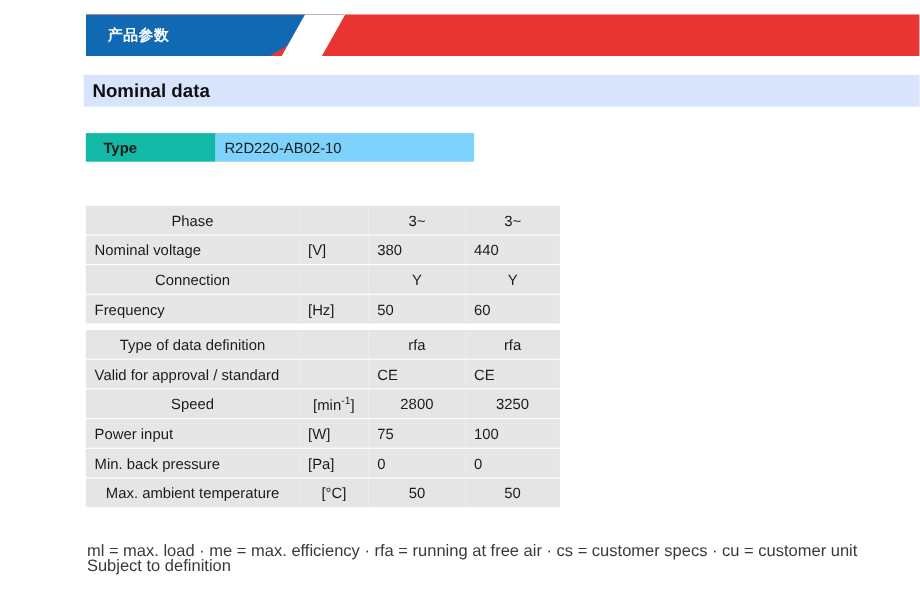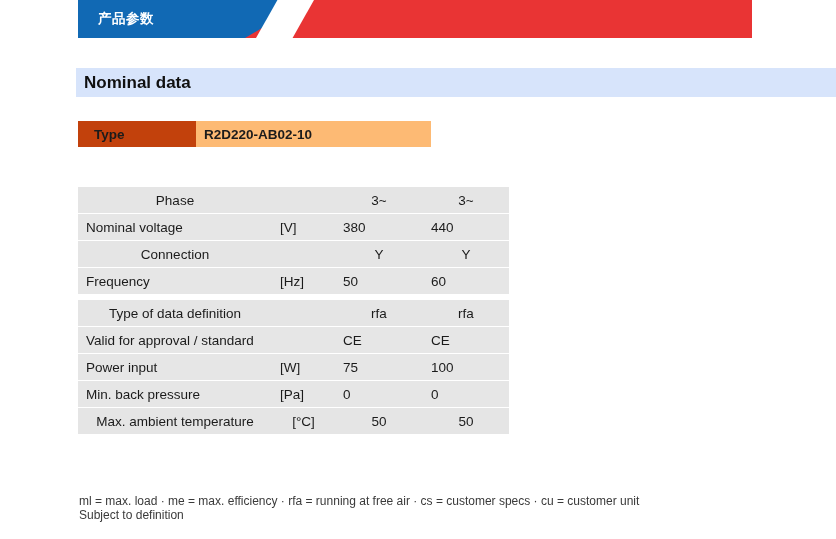--- a/index.html
+++ b/index.html
@@ -12,22 +12,22 @@
     background: #ffffff;
     font-family: "Liberation Sans", sans-serif;
     position: relative;
     overflow: hidden;
   }
 
   
   .banner {
     position: absolute;
     left: 78px;
-    top: 0;
-    width: 674px;
+    top: 13px;
+    width: 758px;
     height: 38px;
     overflow: hidden;
     font-family: Liberation Serif, serif;
   }
   .banner-red {
     position: absolute;
     left: 0;
     top: 0;
     width: 100%;
     height: 100%;
@@ -98,28 +98,28 @@
     white-space: nowrap;
   }
 
   
   #identity-table {
     left: 78px;
     top: 120px;
   }
   #identity-table td.lbl {
     width: 94px;
-    background: #c2410c;
+    background: #14b8a6;
     font-weight: bold;
     padding-left: 16px;
   }
   #identity-table td.val {
     width: 219px;
-    background: #fdba74;
-    font-weight: bold;
+    background: #7dd3fc;
+    font-weight: normal;
   }
 
   
   .data-table td.lbl  { width: 178px; }
   .data-table td.unit { width: 47px;  }
   .data-table td.v1   { width: 72px;  }
   .data-table td.v2   { width: 70px;  }
 
   .row-dark  td { background: #e5e5e5; text-align: center; }
   .row-light td { background: #e6e6e6; }
@@ -127,21 +127,21 @@
   #data-table-a { left: 78px; top: 186px; }
   #data-table-b { left: 78px; top: 299px; }
 
   .sup { font-size: 9.5px; vertical-align: super; }
 
   
   .footnotes {
     position: absolute;
     left: 79px;
     top: 494px;
-    font-size: 12px;
+    font-size: 15px;
     color: #3a3a3a;
     line-height: 14px;
   }
 </style>
 </head>
 <body>
 
 <div class="banner">
   <div class="banner-red"></div>
   <div class="banner-blue"></div>
@@ -198,20 +198,26 @@
       <td class="unit"></td>
       <td class="v1">rfa</td>
       <td class="v2">rfa</td>
     </tr>
     <tr class="row-light">
       <td class="lbl">Valid for approval / standard</td>
       <td class="unit"></td>
       <td class="v1">CE</td>
       <td class="v2">CE</td>
     </tr>
+    <tr class="row-dark">
+      <td class="lbl">Speed</td>
+      <td class="unit"><span>[min</span><span class="sup">-1</span><span>]</span></td>
+      <td class="v1">2800</td>
+      <td class="v2">3250</td>
+    </tr>
     <tr class="row-light">
       <td class="lbl">Power input</td>
       <td class="unit">[W]</td>
       <td class="v1">75</td>
       <td class="v2">100</td>
     </tr>
     <tr class="row-light">
       <td class="lbl">Min. back pressure</td>
       <td class="unit">[Pa]</td>
       <td class="v1">0</td>

